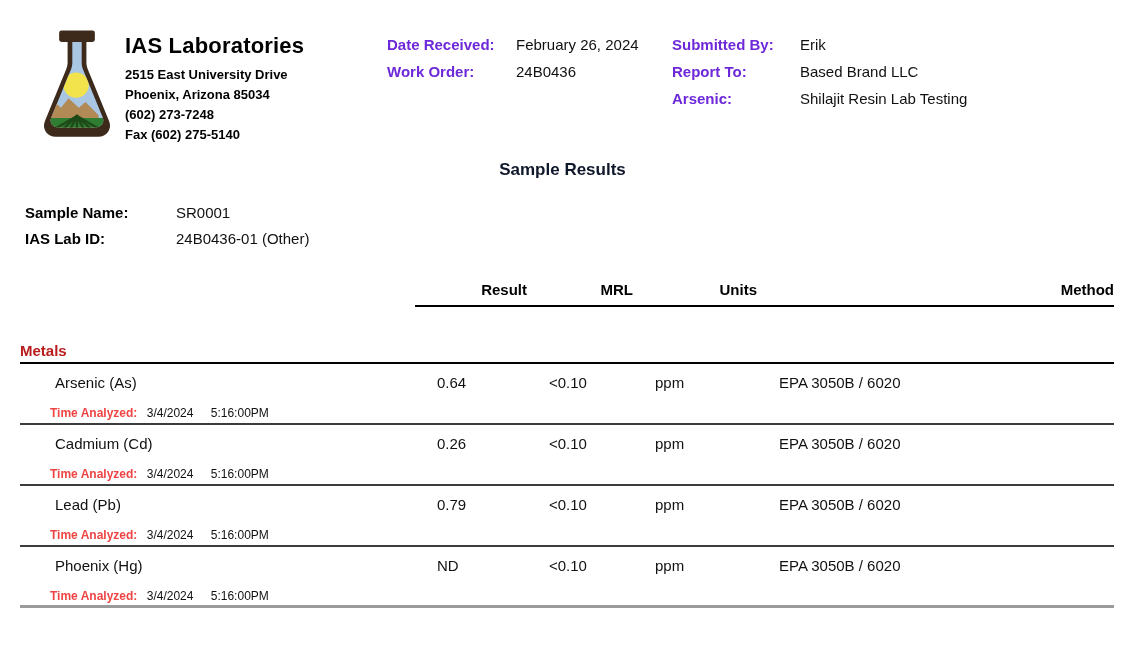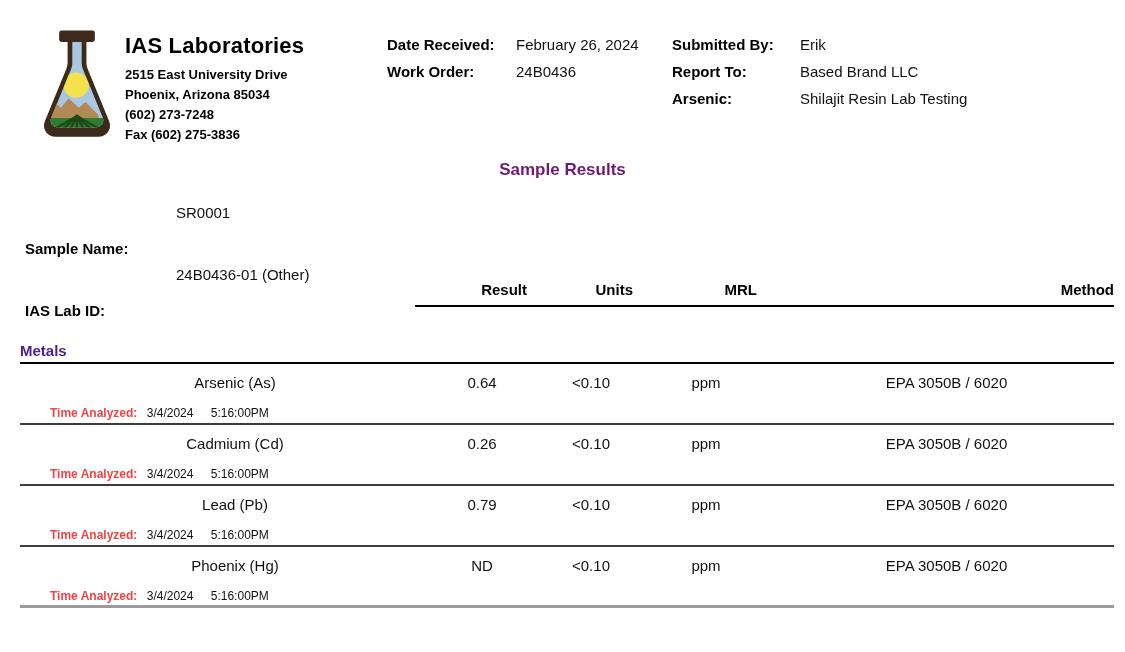--- a/index.html
+++ b/index.html
@@ -15,47 +15,47 @@
   
   .lab-info { position:absolute; left:125px; top:33px; }
   .lab-name { font-size:22px; font-weight:bold; color:#000; letter-spacing:.2px; }
   .lab-addr { margin-top:6px; font-size:13px; font-weight:bold; line-height:20px; color:#000; }
 
   
   .meta-col { position:absolute; top:31px; font-size:15px; }
   .meta-col.c1 { left:387px; }
   .meta-col.c2 { left:672px; }
   .meta-row { display:flex; line-height:27px; }
-  .meta-label { font-weight:bold; color:#000000; }
+  .meta-label { font-weight:bold; color:#6d28d9; }
   .c1 .meta-label { width:129px; }
   .c2 .meta-label { width:128px; }
   .meta-value { font-weight:normal; }
 
   
   .report-title { position:absolute; top:160px; left:0; width:1125px; text-align:center;
-    font-size:17px; font-weight:bold; color:#701a75; }
+    font-size:17px; font-weight:bold; color:#0f172a; }
 
   
   .sample-block { position:absolute; left:25px; top:200px; font-size:15px; }
   .sample-row { display:flex; line-height:26px; }
-  .sample-label { font-weight:bold; width:151px; color:#000;margin-top:36px; }
+  .sample-label { font-weight:bold; width:151px; color:#000; }
 
   
   .results { position:absolute; left:20px; top:275px; width:1094px; }
   .grid { display:grid; grid-template-columns:395px 112px 106px 124px 1fr; }
   .thead .th { font-size:15px; font-weight:bold; padding:6px 0 7px 22px;
     border-bottom:2px solid #000; color:#000;text-align:right; }
   .thead .th-empty { border-bottom:none; padding:0; }
 
   .group-row { margin-top:35px; padding-bottom:3px; border-bottom:2.5px solid #000;
-    font-size:15px; font-weight:bold; color:#4c1d95; }
+    font-size:15px; font-weight:bold; color:#b91c1c; }
 
   .row { position:relative; height:61px; border-bottom:2px solid #3c3c3c; }
   .row:last-child { border-bottom:3px solid #9b9b9b; }
-  .row-main { position:absolute; top:10px; left:0; width:100%;text-align:center; }
+  .row-main { position:absolute; top:10px; left:0; width:100%; }
   .row-main .cell { font-size:15px; padding-left:22px; }
   .row-main .analyte { padding-left:35px; }
   .row-time { position:absolute; top:42px; left:30px; font-size:12px; }
   .time-label { font-weight:bold; color:#ef4444; }
   .time-date { margin-left:6px; }
   .time-time { margin-left:14px; }
 </style>
 </head>
 <body>
 
@@ -87,21 +87,21 @@
       </g>
     </svg>
   </div>
 
   <div class="lab-info">
     <div class="lab-name">IAS Laboratories</div>
     <div class="lab-addr">
       <div>2515 East University Drive</div>
       <div>Phoenix, Arizona 85034</div>
       <div>(602) 273-7248</div>
-      <div>Fax (602) 275-3836</div>
+      <div>Fax (602) 275-5140</div>
     </div>
   </div>
 
   <div class="meta-col c1">
     <div class="meta-row">
       <span class="meta-label">Date Received:</span>
       <span class="meta-value">February 26, 2024</span>
     </div>
     <div class="meta-row">
       <span class="meta-label">Work Order:</span>
@@ -135,22 +135,22 @@
       <span class="sample-label">IAS Lab ID:</span>
       <span class="sample-value">24B0436-01 (Other)</span>
     </div>
   </div>
 
   <div class="results">
 
     <div class="grid thead">
       <div class="th th-empty"></div>
       <div class="th">Result</div>
+      <div class="th">MRL</div>
       <div class="th">Units</div>
-      <div class="th">MRL</div>
       <div class="th">Method</div>
     </div>
 
     <div class="group-row">Metals</div>
 
     <div>
 
         <div class="row">
           <div class="grid row-main">
             <div class="cell analyte">Arsenic (As)</div>

